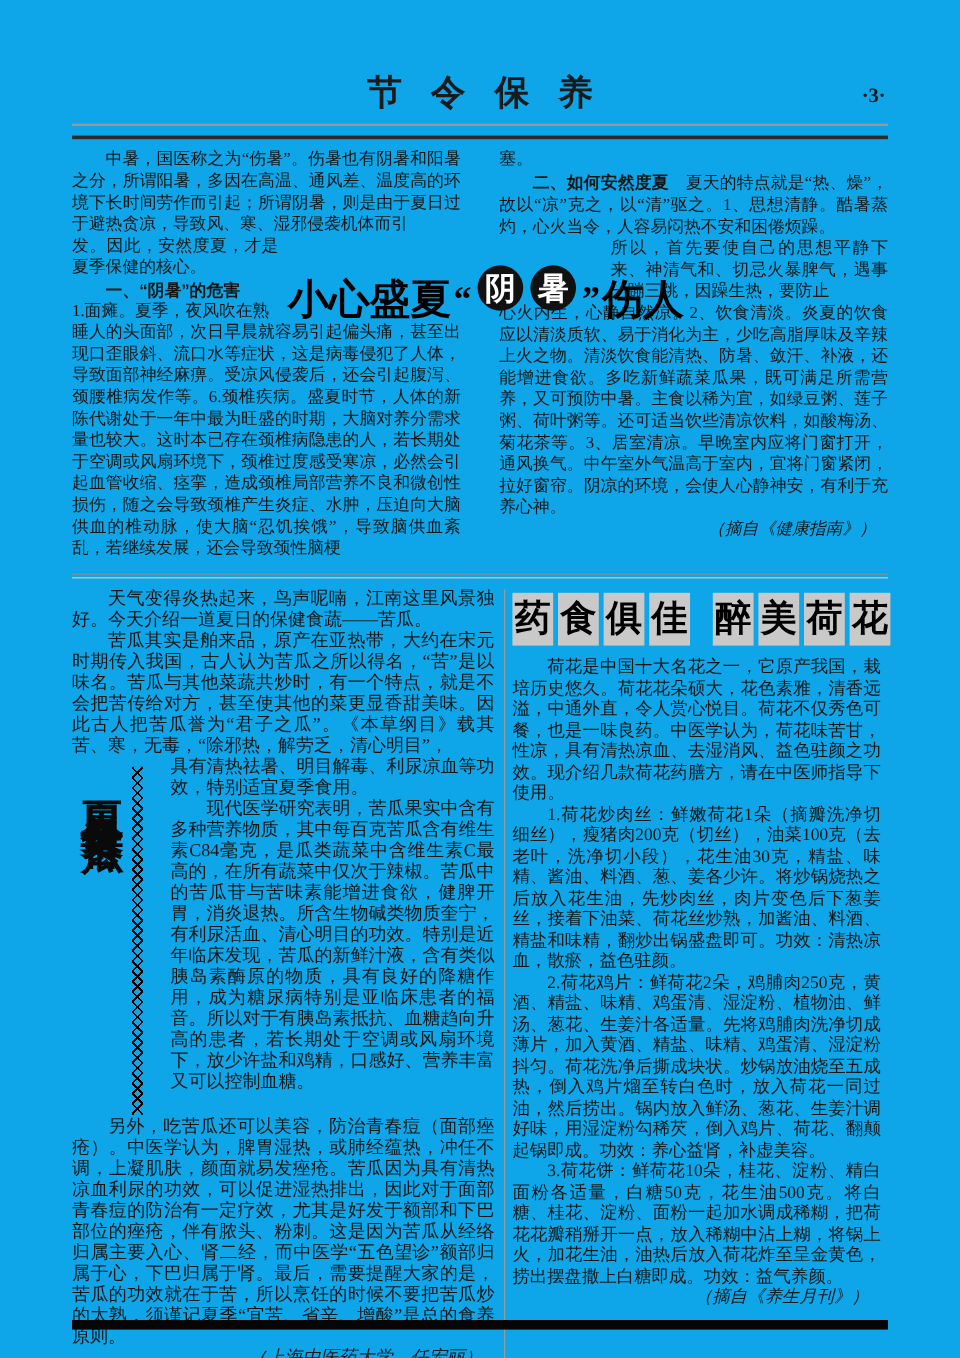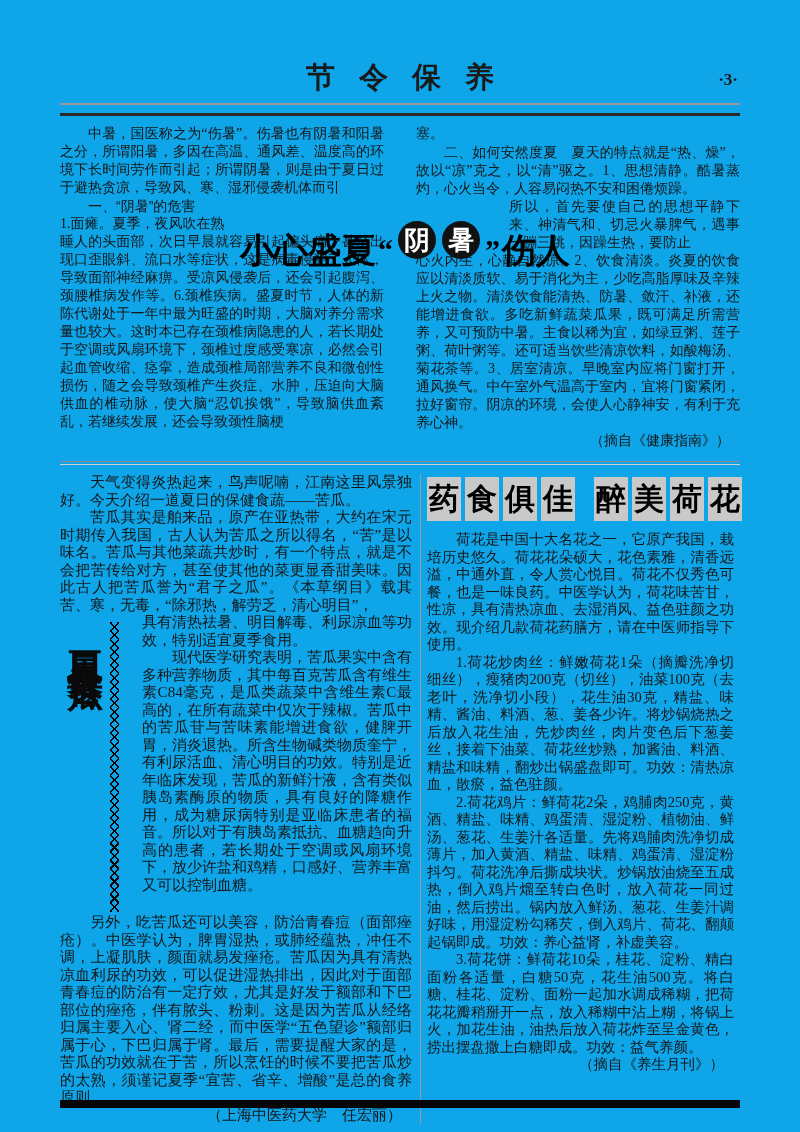--- a/index.html
+++ b/index.html
@@ -23,22 +23,22 @@
   
   .top-section {
     position:relative; display:flex; gap:32px; margin-top:9px;
     font-size:14px; line-height:18px; text-align:justify;
   }
   .tcol { width:333px; }
   p { margin:0; }
   .indent { text-indent:2em; }
   .narrow-r { padding-right:152px; }
   .narrow-l { padding-left:93px; }
-  .subhead-sans { font-family:"Liberation Sans", sans-serif; font-weight:400; }
-  .attr { text-align:right; padding-right:10px; }
+  .subhead-sans { font-family:"Liberation Sans", sans-serif; font-weight:700; }
+  .attr { text-align:right; padding-right:10px;font-style:italic; }
 
   .headline {
     position:absolute; left:178px; top:80px; width:334px; height:54px;
     display:flex; align-items:flex-end; justify-content:center; white-space:nowrap;
     font-family:"Liberation Sans", sans-serif; font-weight:900; font-size:34px; color:#000;
   }
   .headline .q { font-size:30px; font-weight:700; margin:0 2px; font-family:"Liberation Serif", serif; }
   .headline .circle {
     width:38px; height:38px; border-radius:50%; background:#111; color:#fff;
     display:inline-flex; align-items:center; justify-content:center;
@@ -89,20 +89,21 @@
     <div class="masthead">
       <div class="masthead-title">节令保养</div>
       <div class="page-no">·3·</div>
     </div>
     <div class="rule-double"></div>
 
     <div class="top-section">
       <div class="tcol">
         <p class="indent">中暑，国医称之为“伤暑”。伤暑也有阴暑和阳暑之分，所谓阳暑，多因在高温、通风差、温度高的环境下长时间劳作而引起；所谓阴暑，则是由于夏日过于避热贪凉，导致风、寒、湿邪侵袭机体而引</p>
         <div class="narrow-r">
+          <p>发。因此，安然度夏，才是夏季保健的核心。</p>
           <p class="subhead-sans indent">一、“阴暑”的危害</p>
           <p>1.面瘫。夏季，夜风吹在熟</p>
         </div>
         <p>睡人的头面部，次日早晨就容易引起偏头痛，甚至出现口歪眼斜、流口水等症状，这是病毒侵犯了人体，导致面部神经麻痹。受凉风侵袭后，还会引起腹泻、颈腰椎病发作等。6.颈椎疾病。盛夏时节，人体的新陈代谢处于一年中最为旺盛的时期，大脑对养分需求量也较大。这时本已存在颈椎病隐患的人，若长期处于空调或风扇环境下，颈椎过度感受寒凉，必然会引起血管收缩、痉挛，造成颈椎局部营养不良和微创性损伤，随之会导致颈椎产生炎症、水肿，压迫向大脑供血的椎动脉，使大脑“忍饥挨饿”，导致脑供血紊乱，若继续发展，还会导致颈性脑梗</p>
       </div>
 
       <div class="tcol">
         <p>塞。</p>
         <p class="indent"><span class="subhead-sans">二、如何安然度夏</span><span>　夏天的特点就是“热、燥”，故以“凉”克之，以“清”驱之。1、思想清静。酷暑蒸灼，心火当令，人容易闷热不安和困倦烦躁。</span></p>
         <p class="narrow-l">所以，首先要使自己的思想平静下来、神清气和、切忌火暴脾气，遇事一蹦三跳，因躁生热，要防止</p>

